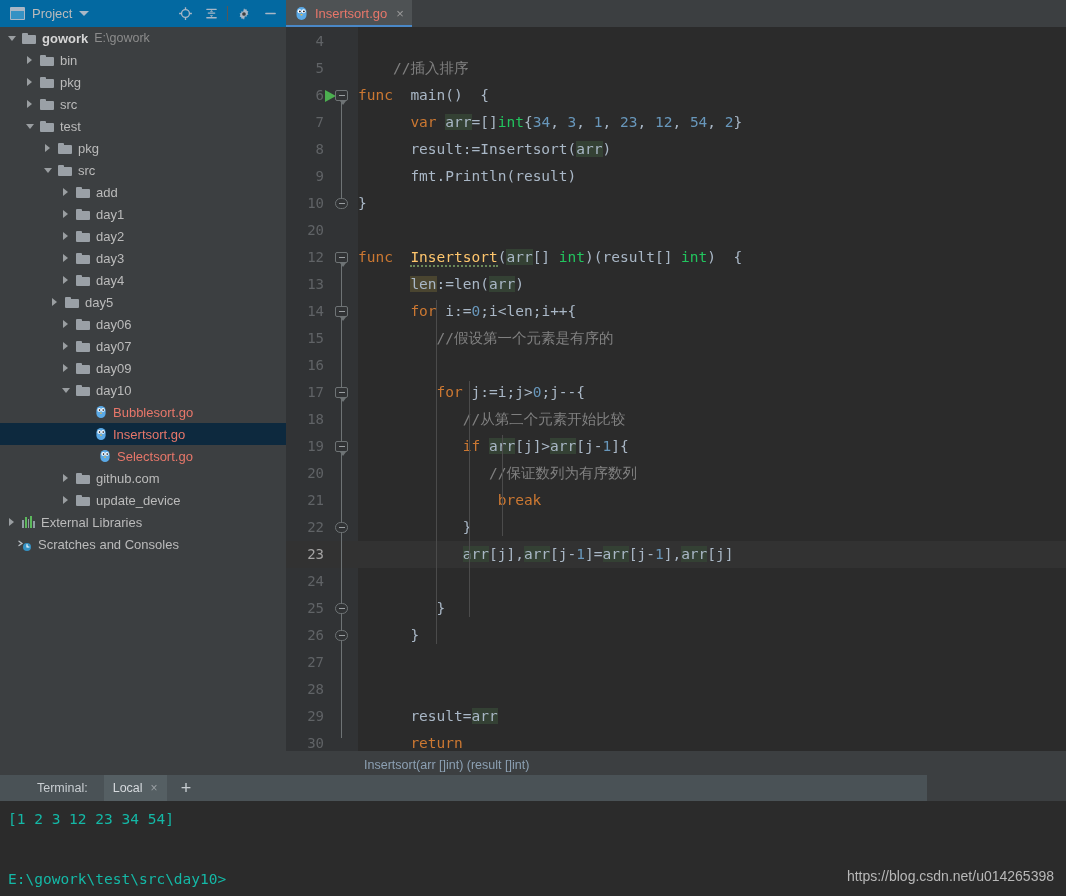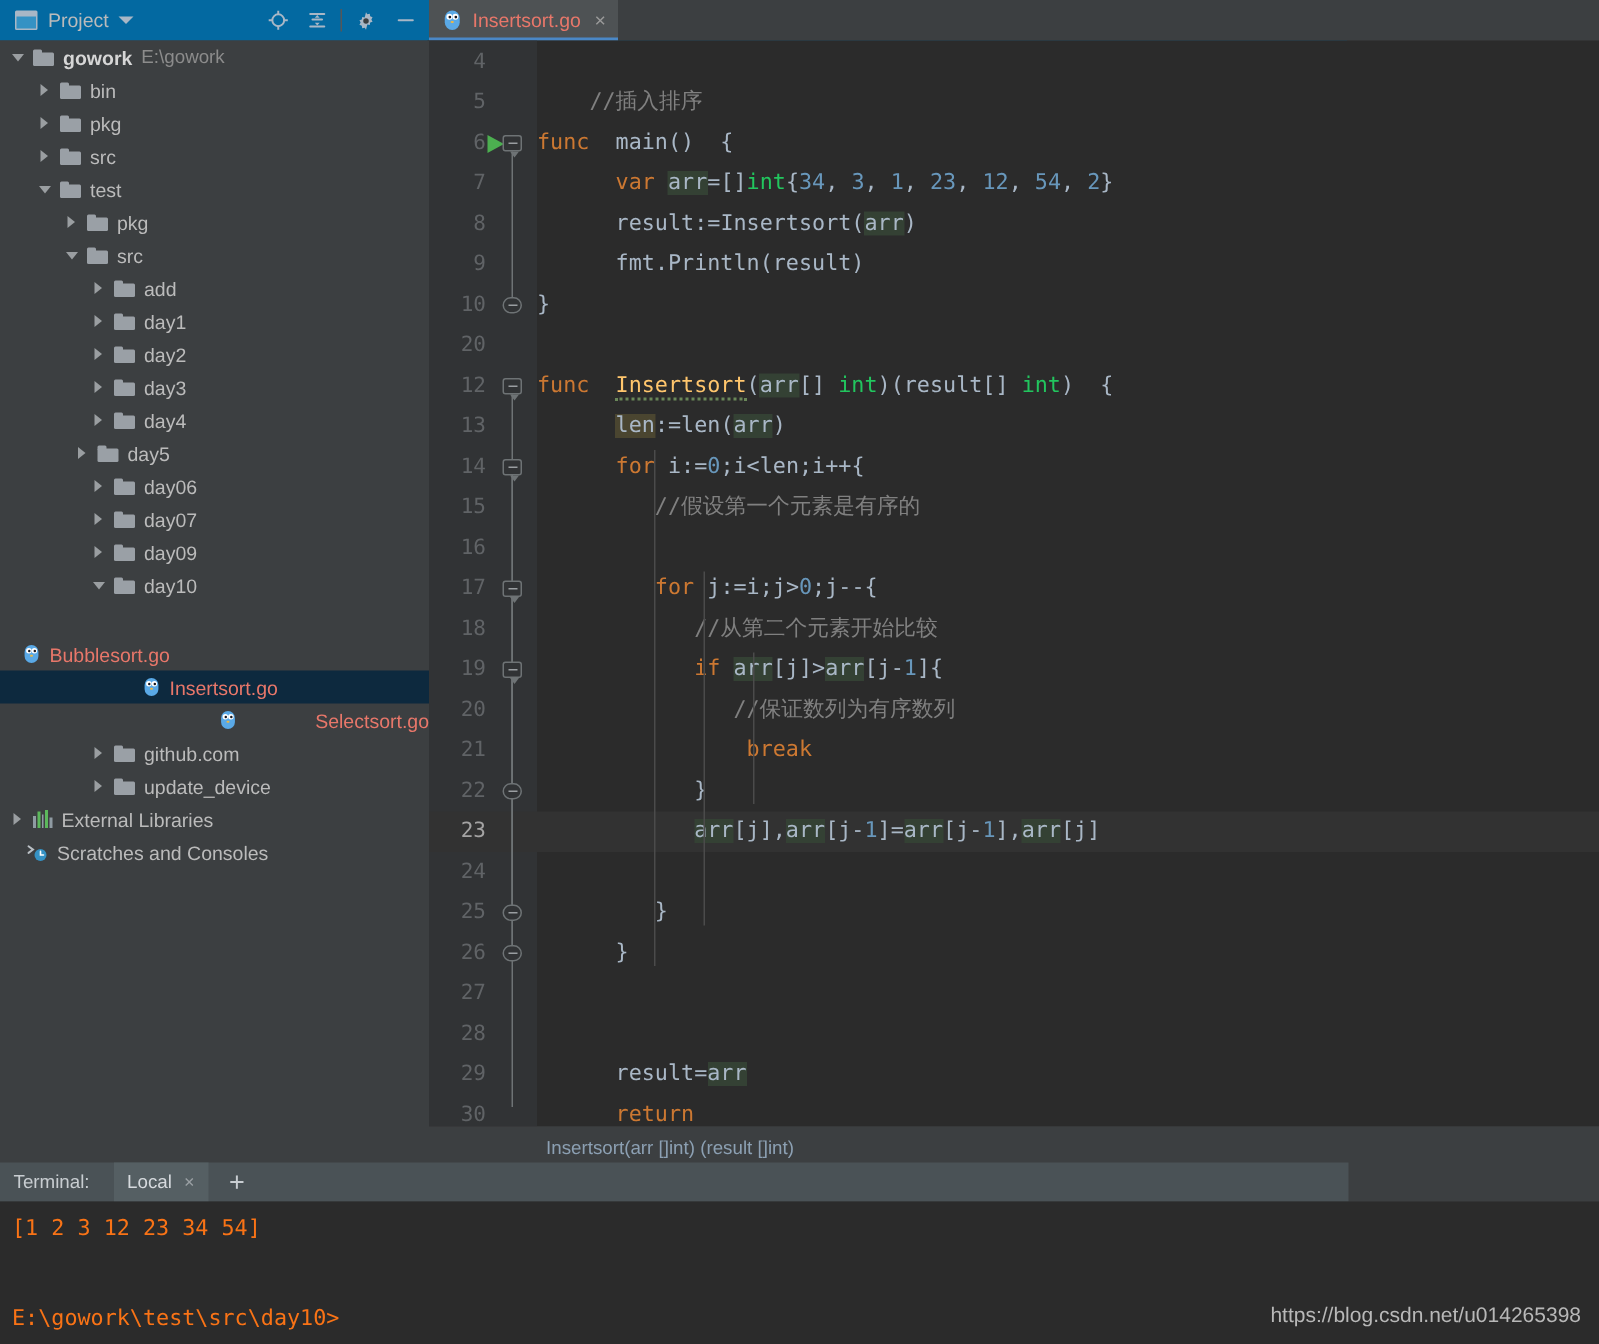--- a/index.html
+++ b/index.html
@@ -74,28 +74,28 @@
   .typ{color:#22c55e;}
   .id{color:#a9b7c6;}
   .hl-g{background:#344134;}
   .hl-o{color:#a9b7c6;background:#4a4530;}
   .squig{border-bottom:2px dotted #6a8759;padding-bottom:0px;}
 
   .statusline{position:absolute;left:286px;top:751px;width:780px;height:27px;background:#3c3f41;display:flex;align-items:center;}
   .statusline .t{margin-left:78px;color:#8ca0b3;font-size:12.5px;font-family:"Liberation Sans",sans-serif;}
 
   
-  .termbar{position:absolute;left:0;top:775px;width:899px;height:26px;background:#4a5256;display:flex;align-items:center;}
+  .termbar{position:absolute;left:0;top:775px;width:899px;height:26px;background:#4a5256;display:flex;align-items:center;padding-left:28px;}
   .termbar .tlabel{margin-left:9px;color:#c8cdd1;font-size:12.5px;}
   .termtab{margin-left:16px;height:26px;background:#555f63;display:flex;align-items:center;padding:0 9px;}
   .termtab .n{color:#d6dade;font-size:12.5px;}
   .termtab .x{margin-left:8px;color:#9aa0a4;font-size:12px;}
   .plus{margin-left:14px;color:#c8cdd1;font-size:18px;line-height:1;}
   .termbody{position:absolute;left:0;top:801px;width:1066px;height:95px;background:#2b2b2b;}
-  .termline{position:absolute;left:8px;color:#f97316;font-family:"DejaVu Sans Mono","Liberation Mono",monospace;font-size:14.5px;white-space:pre;}
+  .termline{position:absolute;left:8px;color:#14b8a6;font-family:"DejaVu Sans Mono","Liberation Mono",monospace;font-size:14.5px;white-space:pre;}
   .watermark{position:absolute;right:12px;bottom:12px;color:#b8b8b8;font-size:14px;font-family:"Liberation Sans",sans-serif;}
   .vsep{position:absolute;left:285px;top:27px;width:1px;height:748px;background:#2b2b2b;}
 </style>
 </head>
 <body>
 
 <div class="app">
 
   <div class="topbar">
     <div class="proj-header">
@@ -231,21 +231,21 @@
       <div class="row" style="padding-left: 62px;">
         <span class="arrow r"></span>
         <span class="folder"></span>
         <span class="lbl">day09</span>
       </div>
       <div class="row" style="padding-left: 62px;">
         <span class="arrow d"></span>
         <span class="folder"></span>
         <span class="lbl">day10</span>
       </div>
-      <div class="row" style=" margin-top: 24px;">
+      <div class="row" style="padding-left: 80px;">
         <span class="arrow none"></span>
         <span class="gofile"><svg width="12" height="14" viewBox="0 0 13 15">
             <rect x="1.5" y="1" width="10" height="13" rx="5" fill="#5aa9e6"></rect>
             <circle cx="4.6" cy="5.2" r="2" fill="#fff"></circle>
             <circle cx="8.6" cy="5.2" r="2" fill="#fff"></circle>
             <circle cx="4.9" cy="5.4" r="0.9" fill="#16161d"></circle>
             <circle cx="8.9" cy="5.4" r="0.9" fill="#16161d"></circle>
             <rect x="5.4" y="8" width="2.2" height="1.4" rx="0.7" fill="#e8b84a"></rect>
           </svg></span>
         <span class="lbl go">Bubblesort.go</span>
@@ -255,21 +255,21 @@
         <span class="gofile"><svg width="12" height="14" viewBox="0 0 13 15">
             <rect x="1.5" y="1" width="10" height="13" rx="5" fill="#5aa9e6"></rect>
             <circle cx="4.6" cy="5.2" r="2" fill="#fff"></circle>
             <circle cx="8.6" cy="5.2" r="2" fill="#fff"></circle>
             <circle cx="4.9" cy="5.4" r="0.9" fill="#16161d"></circle>
             <circle cx="8.9" cy="5.4" r="0.9" fill="#16161d"></circle>
             <rect x="5.4" y="8" width="2.2" height="1.4" rx="0.7" fill="#e8b84a"></rect>
           </svg></span>
         <span class="lbl go">Insertsort.go</span>
       </div>
-      <div class="row" style="padding-left: 84px; justify-content: space-between;">
+      <div class="row" style="padding-left: 84px;">
         <span class="arrow none"></span>
         <span class="gofile"><svg width="12" height="14" viewBox="0 0 13 15">
             <rect x="1.5" y="1" width="10" height="13" rx="5" fill="#5aa9e6"></rect>
             <circle cx="4.6" cy="5.2" r="2" fill="#fff"></circle>
             <circle cx="8.6" cy="5.2" r="2" fill="#fff"></circle>
             <circle cx="4.9" cy="5.4" r="0.9" fill="#16161d"></circle>
             <circle cx="8.9" cy="5.4" r="0.9" fill="#16161d"></circle>
             <rect x="5.4" y="8" width="2.2" height="1.4" rx="0.7" fill="#e8b84a"></rect>
           </svg></span>
         <span class="lbl go">Selectsort.go</span>

